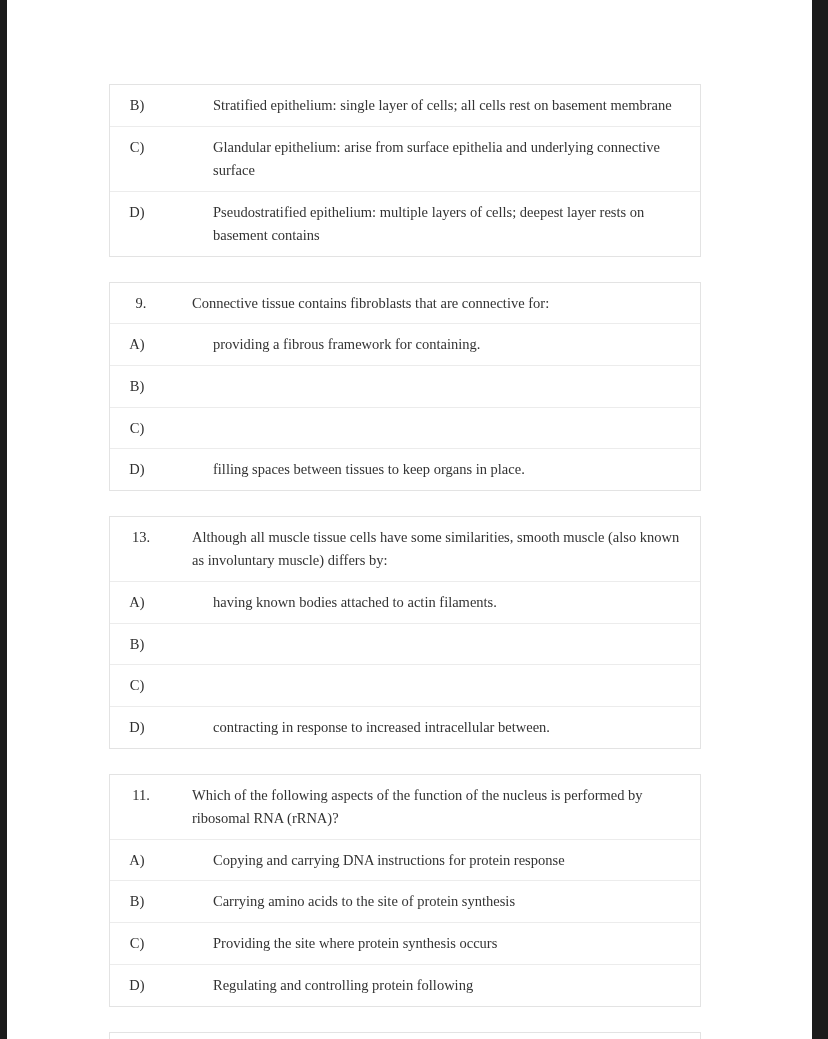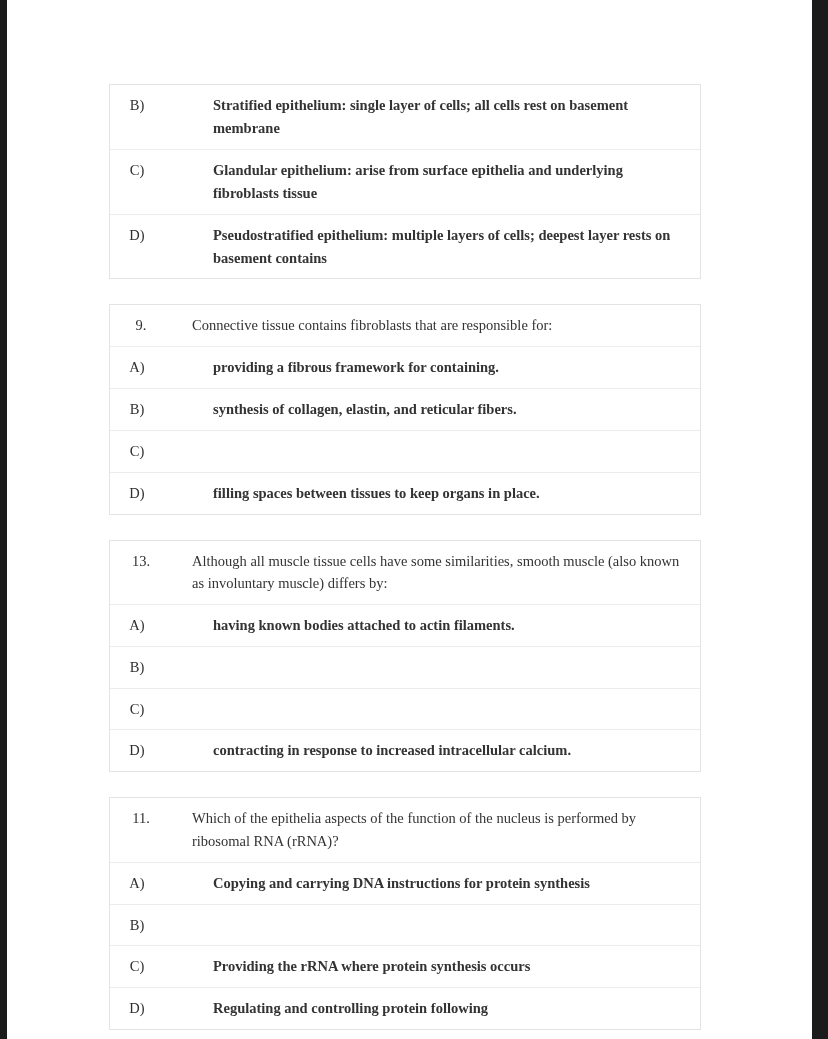--- a/index.html
+++ b/index.html
@@ -89,57 +89,55 @@
     font-size: 14.5px;
     line-height: 1.58;
     color: #333333;
   }
   
   .q-row.stem .col-text {
     padding-left: 36px;
   }
   .q-row.option .col-text {
     padding-left: 49px;
-    font-weight: bold;
   }
 </style>
 </head>
 <body>
 
 <div class="edge-bar left"></div>
 <div class="edge-bar right"></div>
 
 <div class="page">
   <div class="doc-body" id="doc-body">
       <div class="q-block">
         <div class="q-row option">
           <div class="col-label">B)</div>
           <div class="col-text">Stratified epithelium: single layer of cells; all cells rest on basement membrane</div>
         </div>
         <div class="q-row option">
           <div class="col-label">C)</div>
-          <div class="col-text">Glandular epithelium: arise from surface epithelia and underlying fibroblasts tissue</div>
+          <div class="col-text">Glandular epithelium: arise from surface epithelia and underlying connective surface</div>
         </div>
         <div class="q-row option">
           <div class="col-label">D)</div>
           <div class="col-text">Pseudostratified epithelium: multiple layers of cells; deepest layer rests on basement contains</div>
         </div>
       </div>
       <div class="q-block">
         <div class="q-row stem">
           <div class="col-label num">9.</div>
-          <div class="col-text">Connective tissue contains fibroblasts that are responsible for:</div>
+          <div class="col-text">Connective tissue contains fibroblasts that are connective for:</div>
         </div>
         <div class="q-row option">
           <div class="col-label">A)</div>
           <div class="col-text">providing a fibrous framework for containing.</div>
         </div>
         <div class="q-row option">
           <div class="col-label">B)</div>
-          <div class="col-text">synthesis of collagen, elastin, and reticular fibers.</div>
         </div>
         <div class="q-row option">
           <div class="col-label">C)</div>
         </div>
         <div class="q-row option">
           <div class="col-label">D)</div>
           <div class="col-text">filling spaces between tissues to keep organs in place.</div>
         </div>
       </div>
       <div class="q-block">
@@ -152,38 +150,39 @@
           <div class="col-text">having known bodies attached to actin filaments.</div>
         </div>
         <div class="q-row option">
           <div class="col-label">B)</div>
         </div>
         <div class="q-row option">
           <div class="col-label">C)</div>
         </div>
         <div class="q-row option">
           <div class="col-label">D)</div>
-          <div class="col-text">contracting in response to increased intracellular calcium.</div>
+          <div class="col-text">contracting in response to increased intracellular between.</div>
         </div>
       </div>
       <div class="q-block">
         <div class="q-row stem">
           <div class="col-label num">11.</div>
-          <div class="col-text">Which of the epithelia aspects of the function of the nucleus is performed by ribosomal RNA (rRNA)?</div>
+          <div class="col-text">Which of the following aspects of the function of the nucleus is performed by ribosomal RNA (rRNA)?</div>
         </div>
         <div class="q-row option">
           <div class="col-label">A)</div>
-          <div class="col-text">Copying and carrying DNA instructions for protein synthesis</div>
+          <div class="col-text">Copying and carrying DNA instructions for protein response</div>
         </div>
         <div class="q-row option">
           <div class="col-label">B)</div>
+          <div class="col-text">Carrying amino acids to the site of protein synthesis</div>
         </div>
         <div class="q-row option">
           <div class="col-label">C)</div>
-          <div class="col-text">Providing the rRNA where protein synthesis occurs</div>
+          <div class="col-text">Providing the site where protein synthesis occurs</div>
         </div>
         <div class="q-row option">
           <div class="col-label">D)</div>
           <div class="col-text">Regulating and controlling protein following</div>
         </div>
       </div>
       <div class="q-block">
         <div class="q-row stem">
           <div class="col-label num">12.</div>
           <div class="col-text">Breakdown and removal of foreign substances and worn-out cell parts are performed by which of the following organelles?</div>

